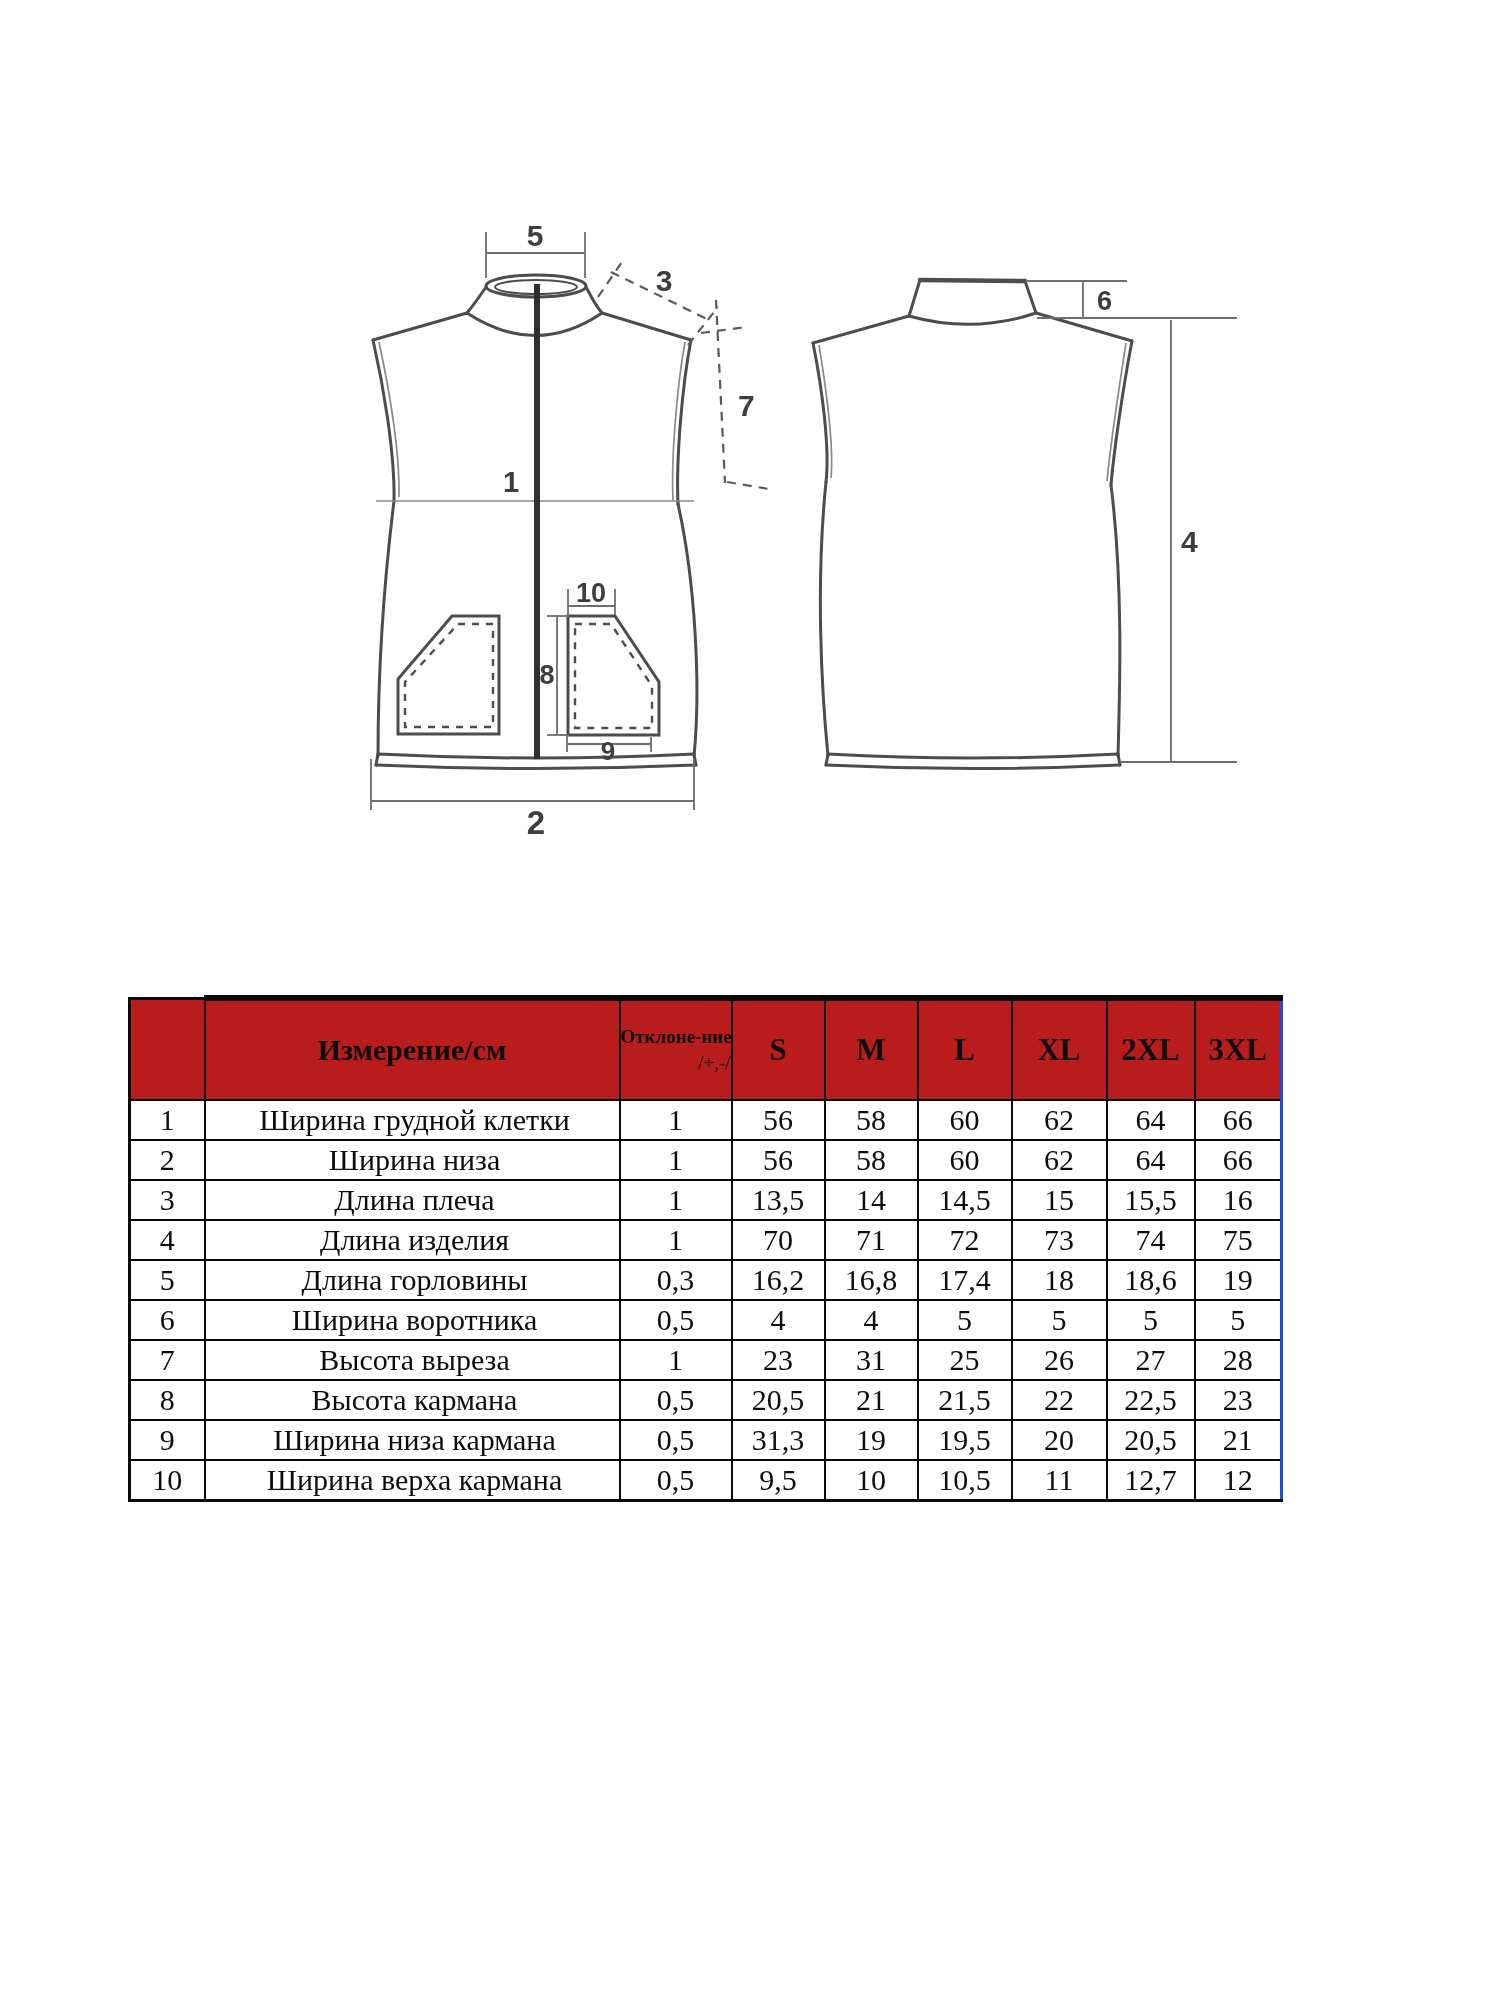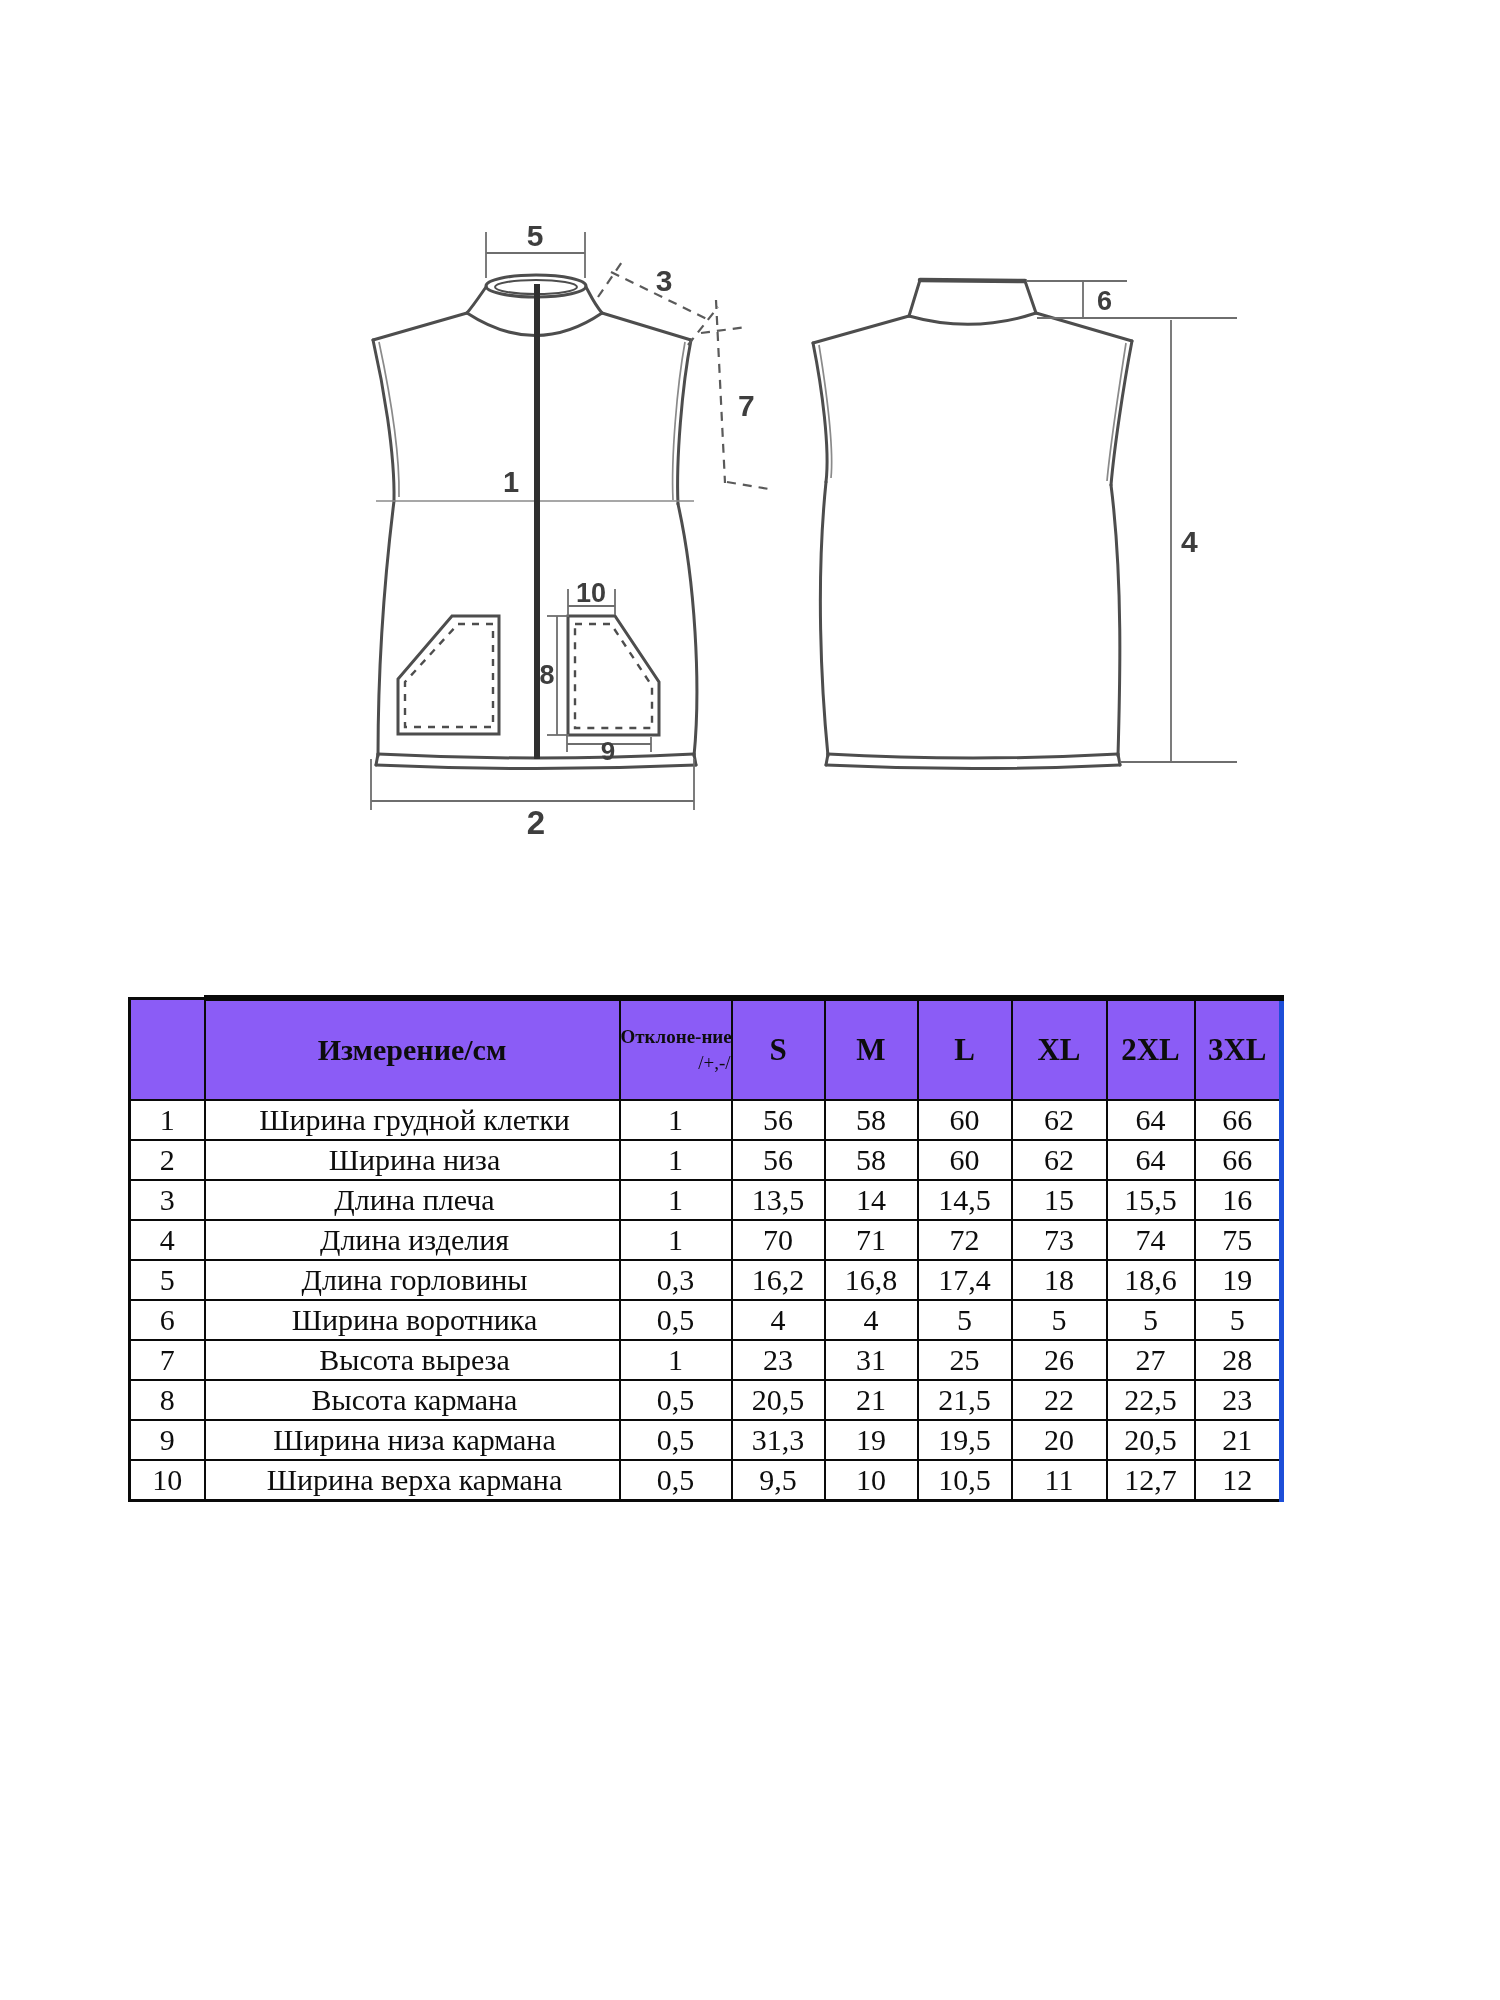--- a/index.html
+++ b/index.html
@@ -10,23 +10,23 @@
   
   #size-table{position:absolute;left:128px;top:995px;width:1152px;border-collapse:collapse;
               table-layout:fixed;color:#0d0d0d;}
   #size-table td,#size-table th{border:2px solid #0a0a0a;overflow:hidden;white-space:nowrap;
               vertical-align:middle;padding:0;line-height:1.05;}
   #size-table th{height:98px;font-weight:bold;}
   #size-table thead th{border-top:6px solid #0a0a0a;}
   #size-table thead th.col-num{border-top:3px solid #0a0a0a;}
   #size-table td{height:38px;text-align:center;font-size:30px;}
   #size-table .col-left{border-left:3px solid #0a0a0a;}
-  #size-table .col-right{border-right:5px solid #1d4ed8;}
+  #size-table .col-right{border-right:3px solid #1d4ed8;}
   #size-table tr:last-child td{border-bottom:3px solid #0a0a0a;}
-  .hdr{background:#8b5cf6;}
+  .hdr{background:#b91c1c;}
   .th-measure{font-size:30px;text-align:center;}
   .th-size{font-size:31px;text-align:center;}
   .th-dev{font-size:19px;text-align:right;}
   .th-dev .dev2{display:block;font-weight:normal;font-size:19px;margin-top:6px;}
   .cell-label{text-align:right;padding-left:5px !important;}
 </style>
 </head>
 <body>
 
 <div id="page">

